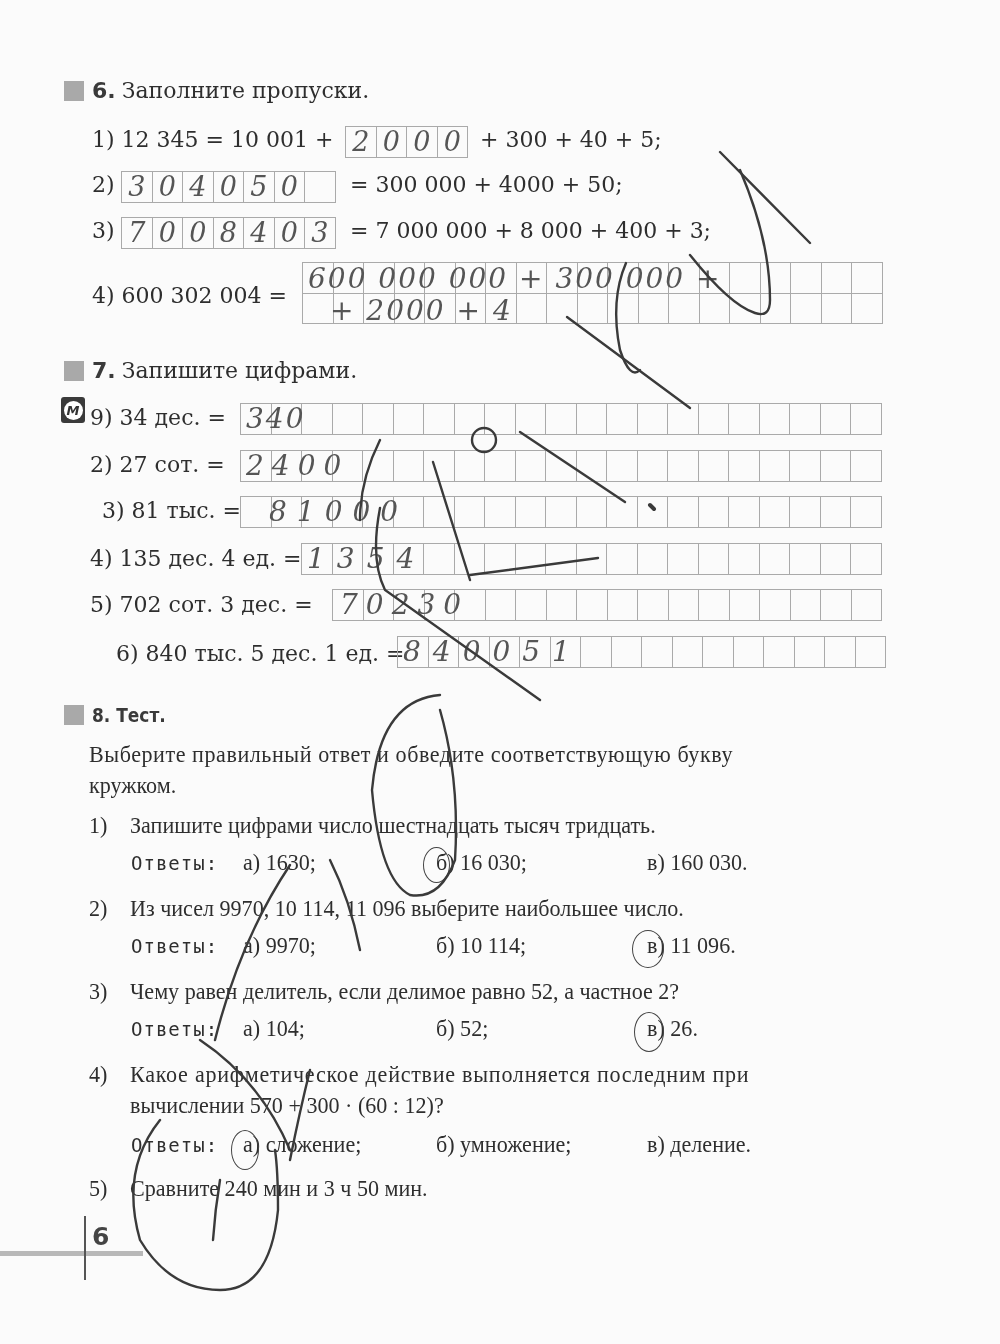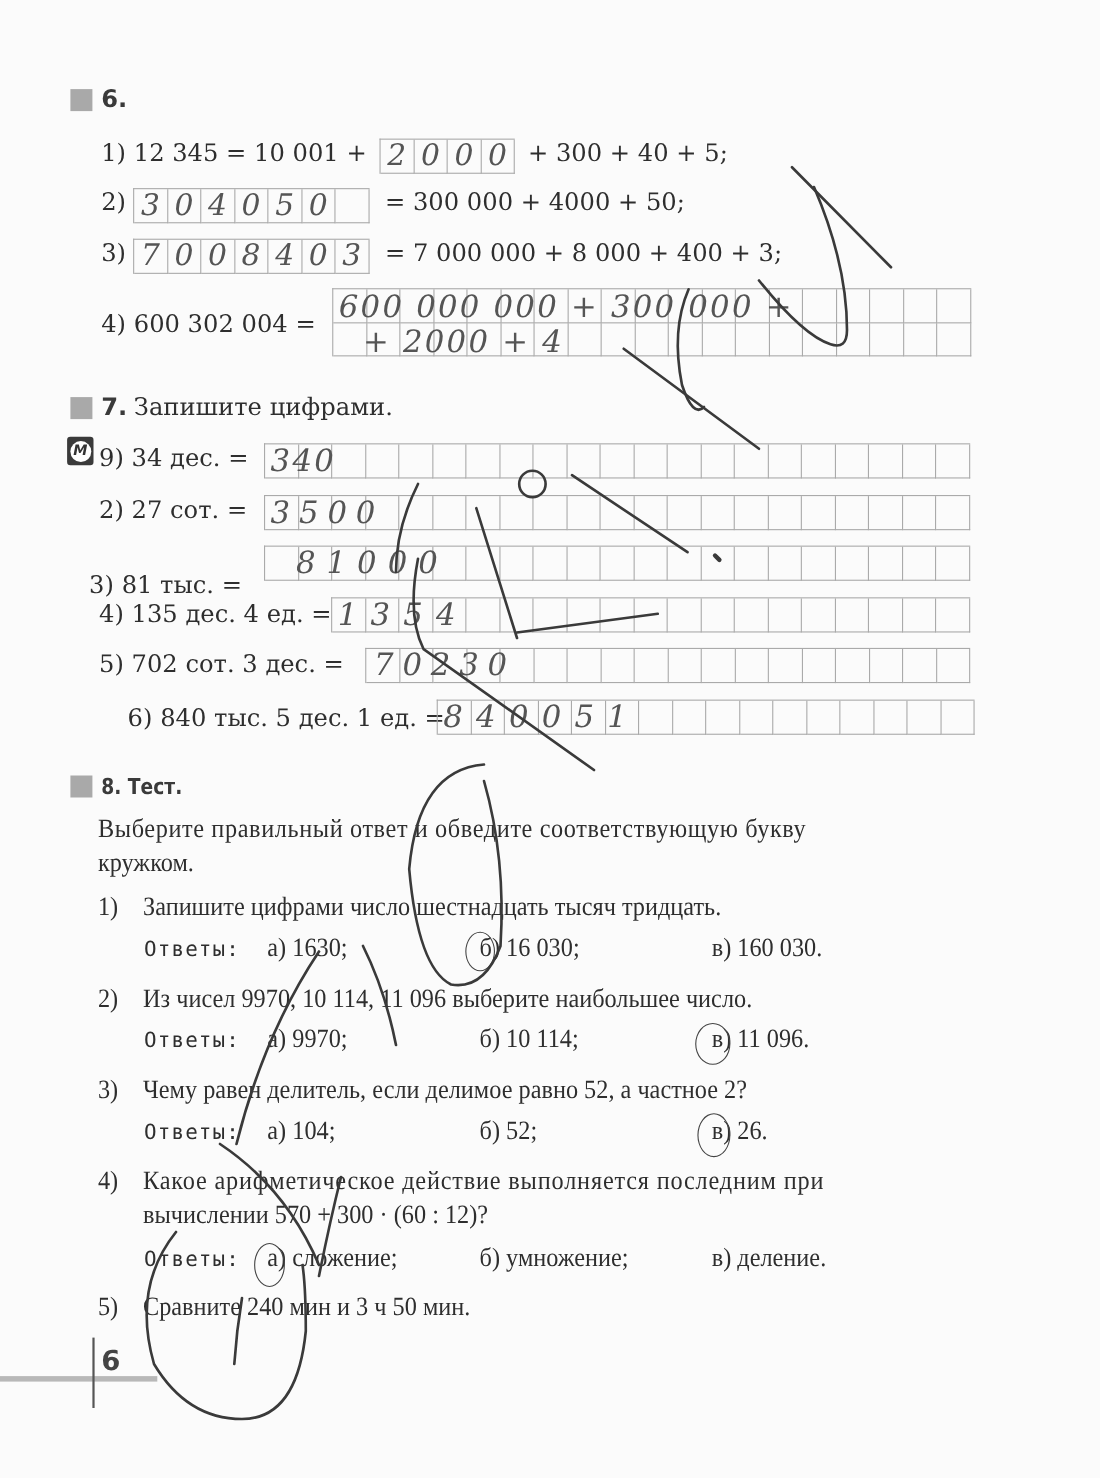--- a/index.html
+++ b/index.html
@@ -27,20 +27,21 @@
   .mono { font-family:"DejaVu Sans Mono", monospace; font-size:19px; letter-spacing:1px; }
   .circ { position:absolute; border:1.6px solid #444; border-radius:50%; }
   svg.pencil { position:absolute; left:0; top:0; pointer-events:none; }
 </style>
 </head>
 <body>
 
 <div class="task-head" style="top:78px;">
   <span class="sq"></span>
   <span class="num">6.</span>
+  <span>Заполните пропуски.</span>
 </div>
 
 <div class="line" style="left:92px; top:127px;">1) 12 345 = 10 001 +</div>
 <div class="grid" style="left:345px; top:126px;">
   <div class="c">2</div>
   <div class="c">0</div>
   <div class="c">0</div>
   <div class="c">0</div>
 </div>
 <div class="line" style="left:480px; top:127px;">+ 300 + 40 + 5;</div>
@@ -169,23 +170,23 @@
     <div class="c"></div>
     <div class="c"></div>
     <div class="c"></div>
     <div class="c"></div>
     <div class="c"></div>
     <div class="c"></div>
     <div class="c"></div>
     <div class="c"></div>
     <div class="c"></div>
   </div>
-<div class="hw" style="left:246px; top:449px; letter-spacing:8px;">3500</div>
-
-<div class="line" style="left:81px; top:498px;margin-top:22px;">3) 81 тыс. =</div>
+<div class="hw" style="left:246px; top:449px; letter-spacing:8px;">2400</div>
+
+<div class="line" style="left:102px; top:498px;">3) 81 тыс. =</div>
 <div class="grid t7" style="left:240px; top:496px;">
     <div class="c"></div>
     <div class="c"></div>
     <div class="c"></div>
     <div class="c"></div>
     <div class="c"></div>
     <div class="c"></div>
     <div class="c"></div>
     <div class="c"></div>
     <div class="c"></div>

